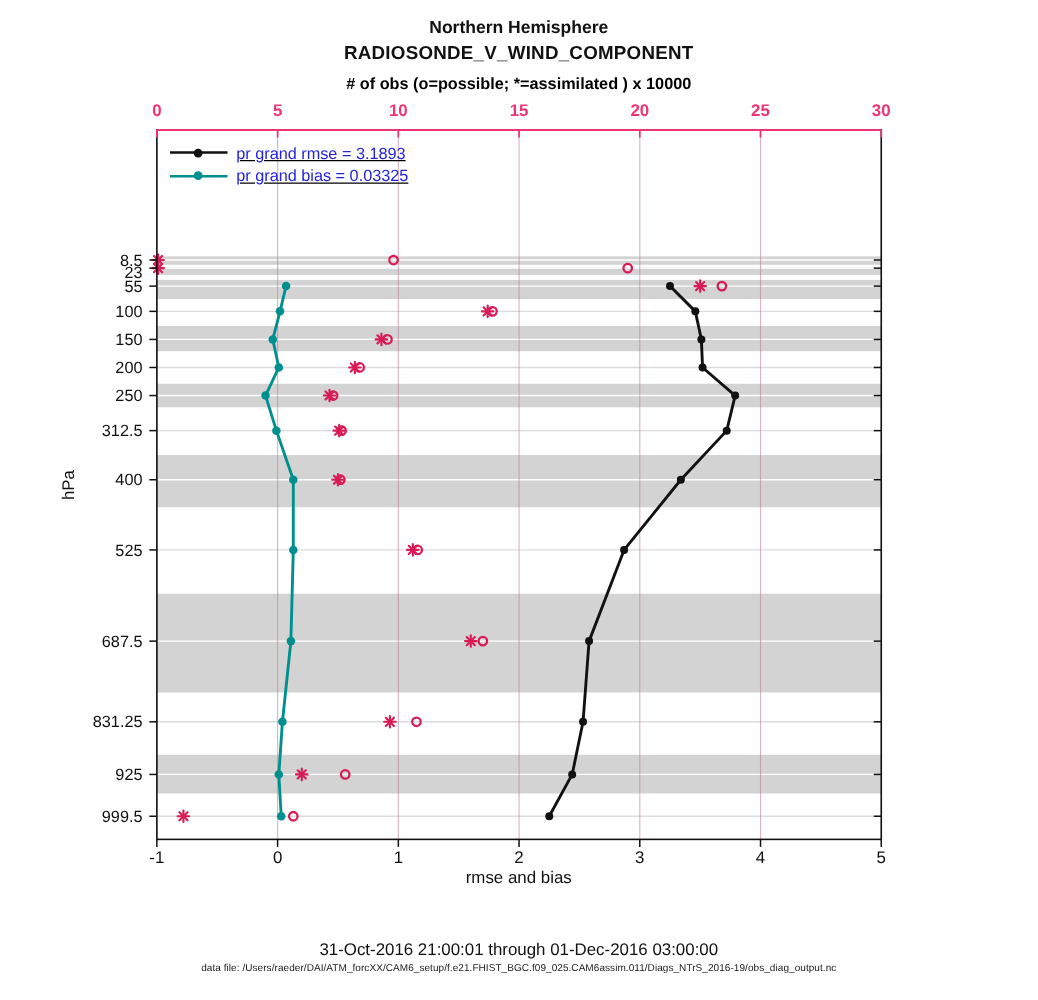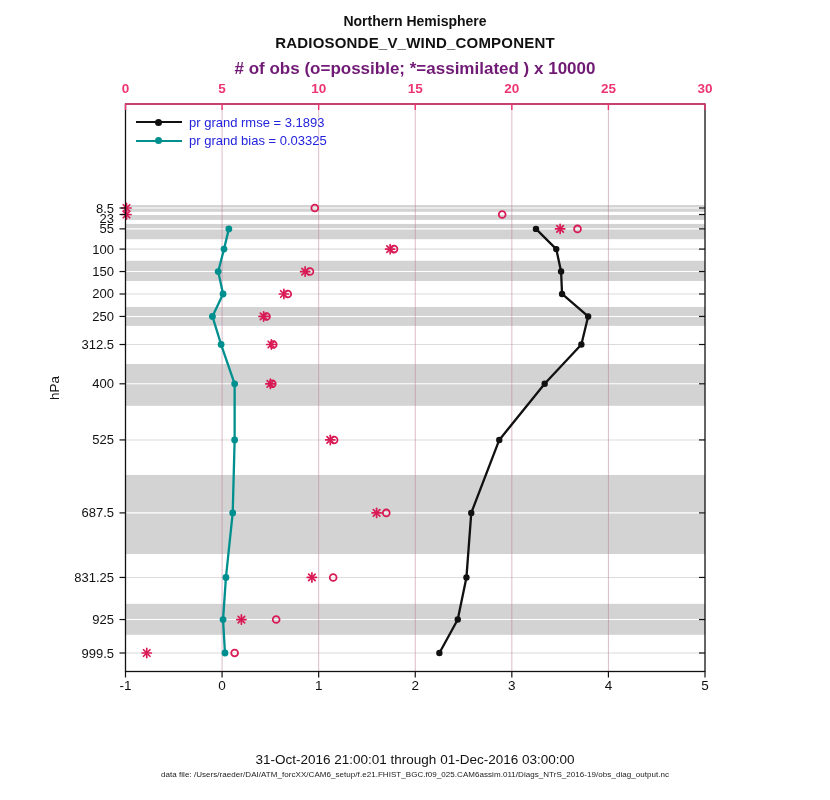--- a/index.html
+++ b/index.html
@@ -2,27 +2,27 @@
 <html><head>
 <meta charset="utf-8">
 <style>
   html,body{margin:0;padding:0;background:#ffffff;}
   #page{position:relative;width:830px;height:800px;background:#ffffff;overflow:hidden;
         font-family:"Liberation Sans", sans-serif;}
   #chart-svg{position:absolute;left:0;top:0;}
   .overlay{position:absolute;left:0;width:830px;text-align:center;color:#111;}
   .title1{top:13px;font-size:14px;font-weight:bold;}
   .title2{top:34px;font-size:15px;font-weight:bold;letter-spacing:.2px;}
-  .subtitle{top:59px;font-size:17px;font-weight:600;color:#701a75;}
+  .subtitle{top:59px;font-size:13px;font-weight:600;color:#000000;}
   .xlabel{top:694px;font-size:13.5px;}
   .dateline{top:752px;font-size:13.5px;}
   .footer{top:770px;font-size:8px;color:#1a1a1a;letter-spacing:.05px;}
   .ylabel{position:absolute;left:30px;top:378px;width:54px;height:20px;text-align:center;
           font-size:13.5px;color:#111;transform:rotate(-90deg);}
-  .legend{position:absolute;left:136px;top:113px;}
+  .legend{position:absolute;left:136px;top:113px;text-decoration:underline;}
   .legend-row{display:flex;align-items:center;height:18.5px;}
   .legend-sample{position:relative;width:46px;height:0;border-top-width:2.4px;border-top-style:solid;}
   .legend-sample .dot{position:absolute;left:19px;top:-4.6px;width:7px;height:7px;border-radius:50%;}
   .legend-label{padding-left:7px;font-size:13px;color:#2323dd;white-space:pre;}
 </style>
 </head>
 <body>
 
 <div id="page">
 
@@ -257,15 +257,16 @@
     </div>
     <div class="legend-row">
       <span class="legend-sample" id="legend-sample-bias" style="border-top-color: rgb(0, 143, 143);">
           <span class="dot" style="background: rgb(0, 143, 143);"></span>
         </span>
       <span class="legend-label">pr grand bias = 0.03325</span>
     </div>
   </div>
 
   <div class="ylabel">hPa</div>
+  <div class="overlay xlabel">rmse and bias</div>
   <div class="overlay dateline">31-Oct-2016 21:00:01 through 01-Dec-2016 03:00:00</div>
   <div class="overlay footer">data file: /Users/raeder/DAI/ATM_forcXX/CAM6_setup/f.e21.FHIST_BGC.f09_025.CAM6assim.011/Diags_NTrS_2016-19/obs_diag_output.nc</div>
 </div>
 
 </body></html>

